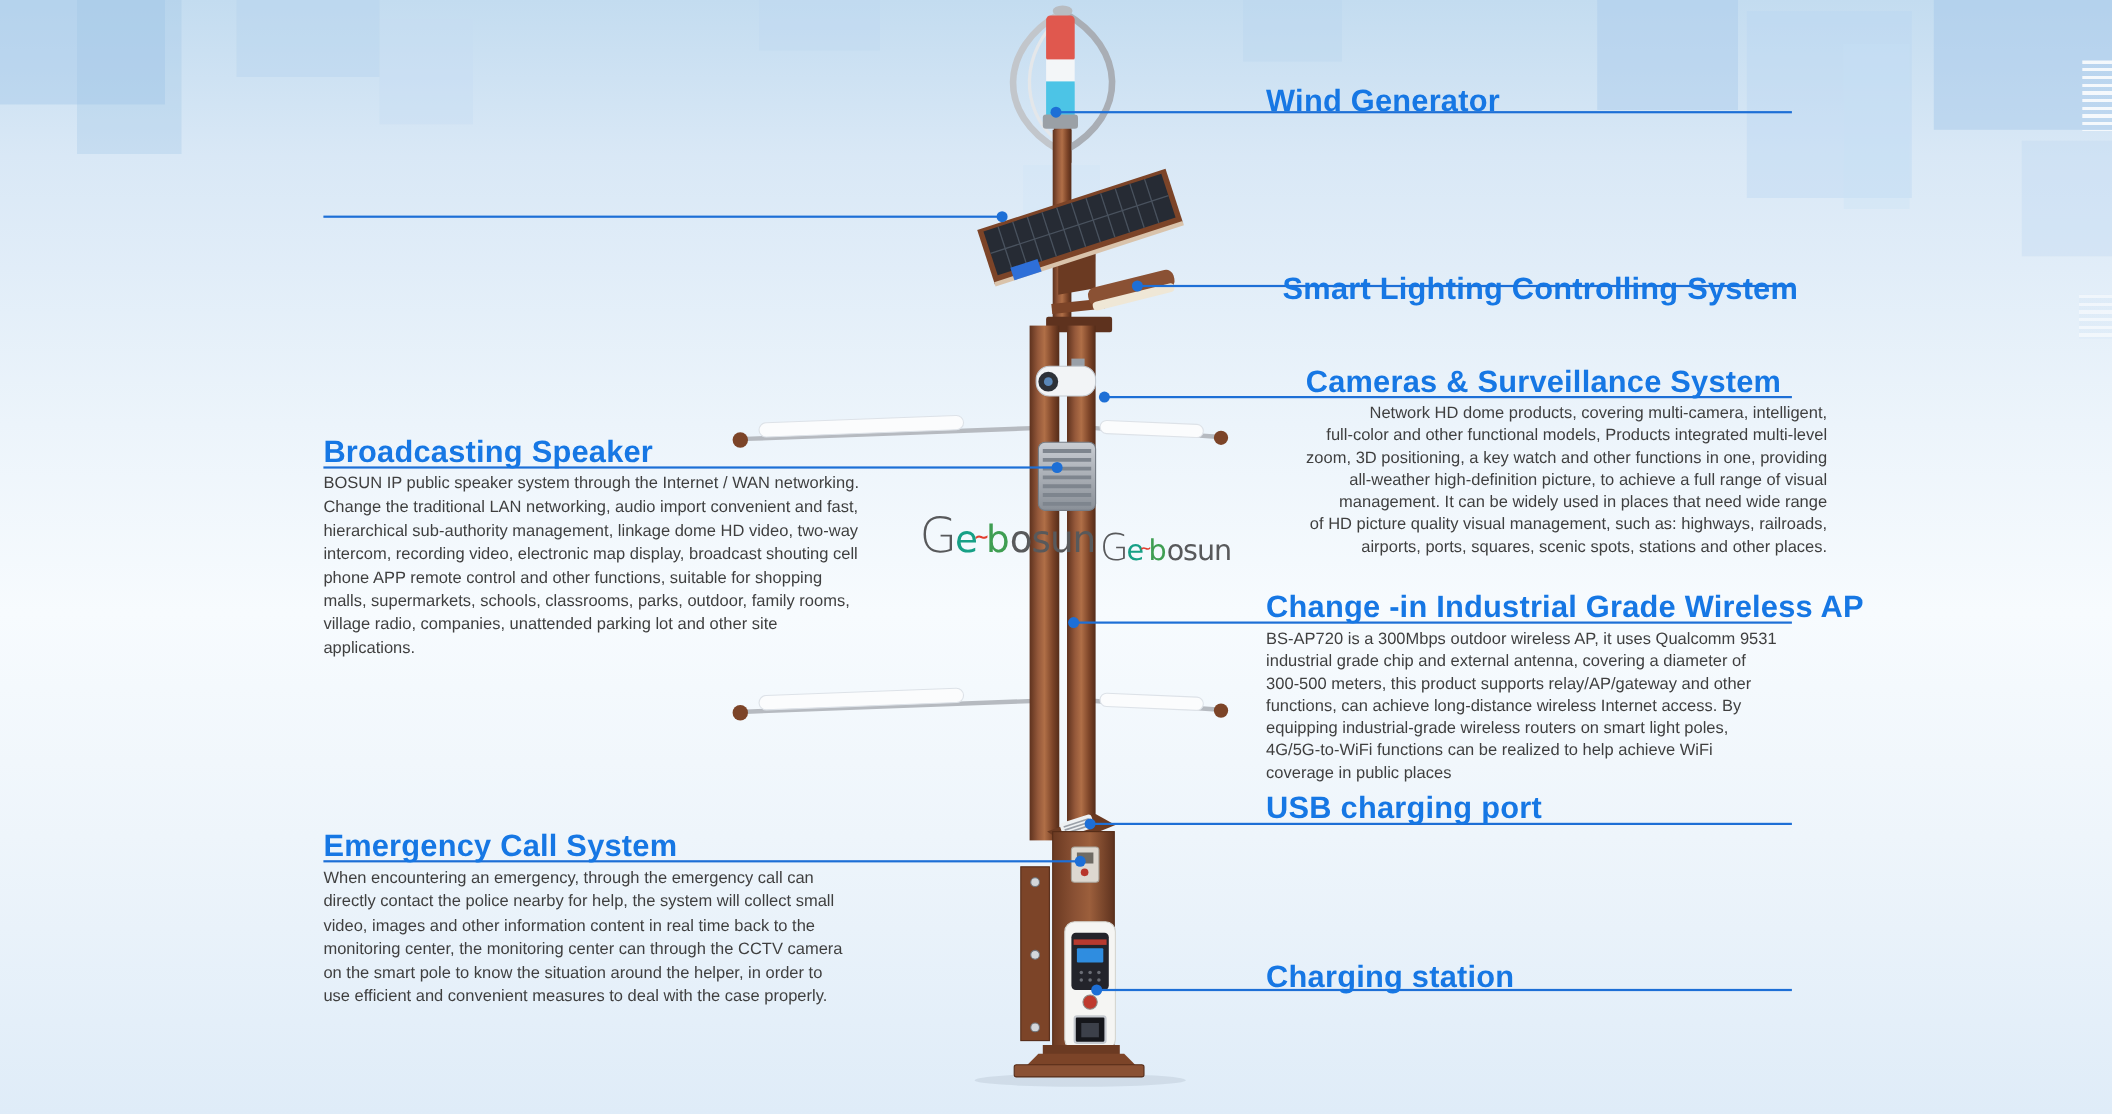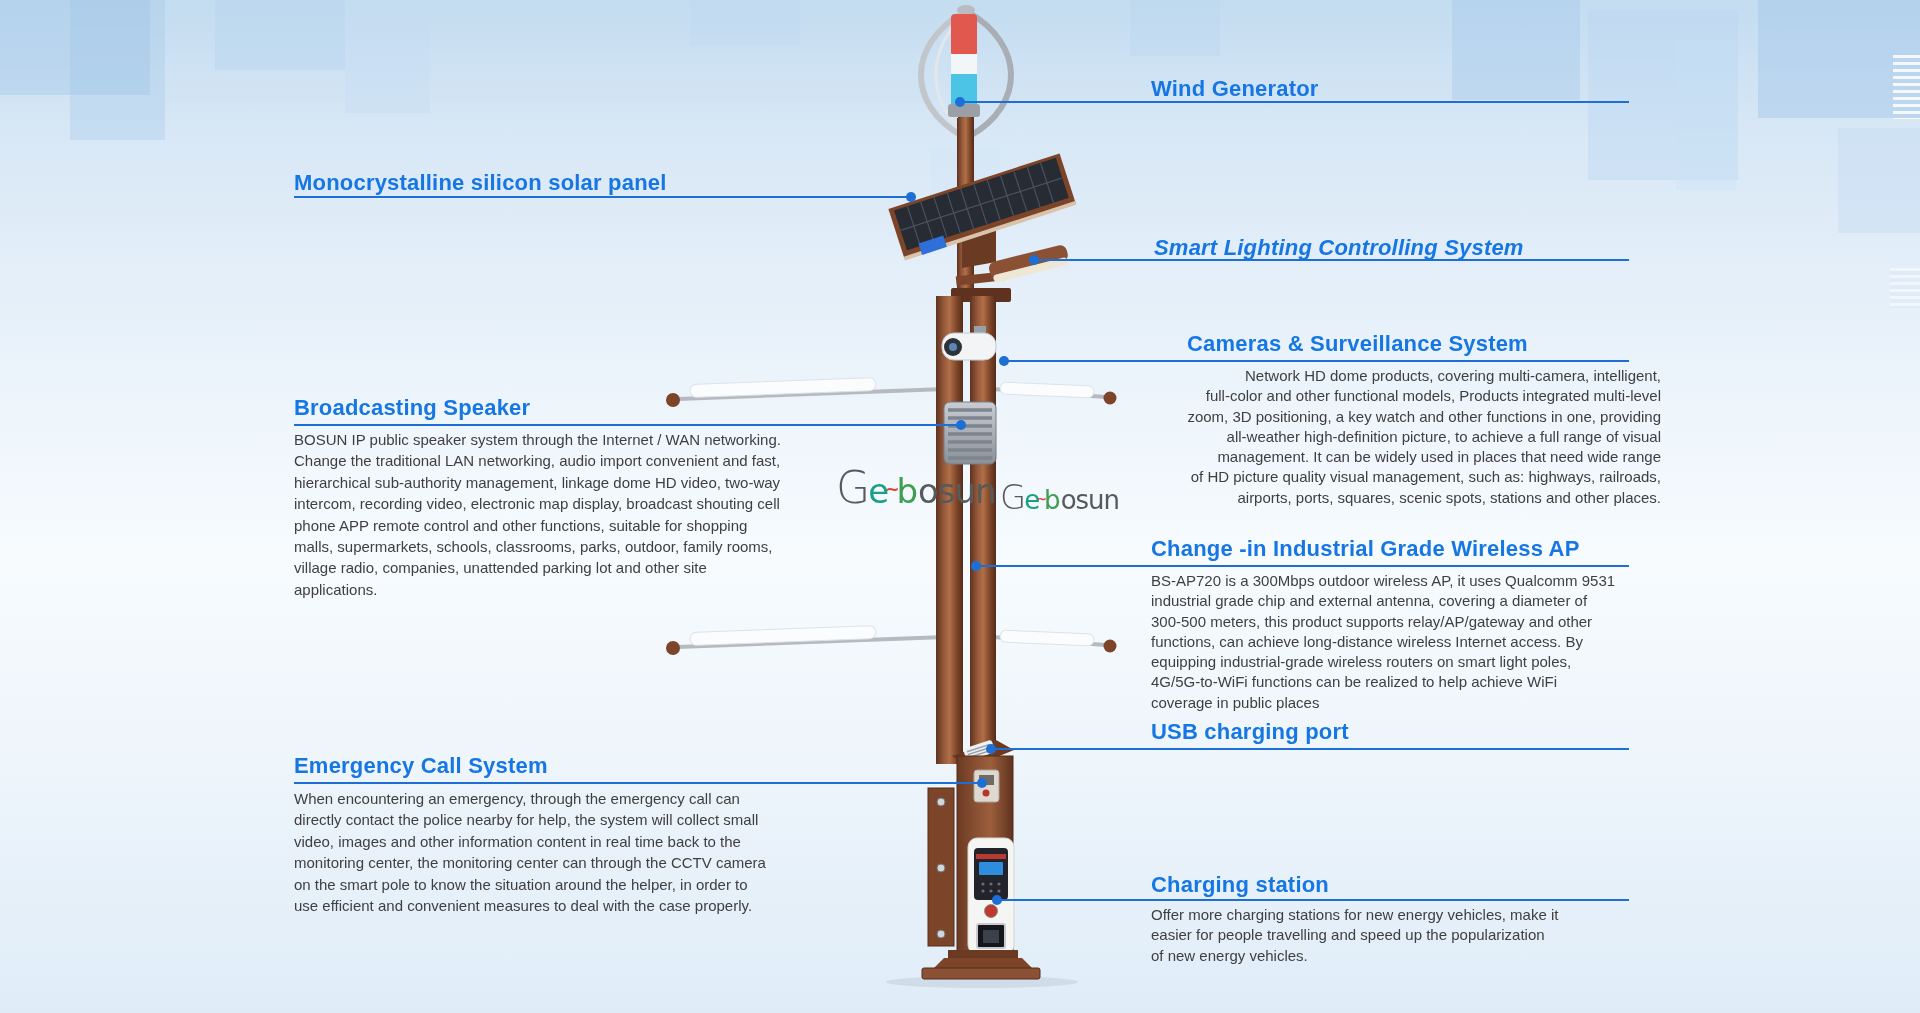--- a/index.html
+++ b/index.html
@@ -5,21 +5,21 @@
   html,body{margin:0;padding:0;background:#e8f1fa;}
   .stage{position:relative;width:1920px;height:1013px;overflow:hidden;
     font-family:"Liberation Sans","DejaVu Sans",sans-serif;
     background:linear-gradient(180deg,#c3dcf0 0%,#d9e8f6 14%,#ecf4fb 38%,#f7fbfe 55%,#eef5fb 75%,#dfecf8 100%);}
   .mosaic{position:absolute;pointer-events:none;}
   .stripes{position:absolute;background:repeating-linear-gradient(180deg,rgba(255,255,255,.85) 0 3px,rgba(190,215,240,.25) 3px 7px);}
   .leader{position:absolute;height:2px;background:#1d6fd6;}
   .dot{position:absolute;top:-4px;width:10px;height:10px;border-radius:50%;background:#1d6fd6;}
   .dot.left{left:-2px;}
   .dot.right{right:-2px;}
-  .callout-title{position:absolute;color:#1677e4;font-size:22px;font-weight:bold;letter-spacing:.2px;white-space:nowrap;}
+  .callout-title{position:absolute;color:#1677e4;font-size:28px;font-weight:bold;letter-spacing:.2px;white-space:nowrap;}
   .callout-body{position:absolute;color:#3f3f3f;font-size:15px;white-space:pre-line;}
   .body-right{line-height:20.3px;}
   .body-left{line-height:21.4px;}
   .pole-art{position:absolute;left:600px;top:0;width:540px;height:1013px;}
   .logo{position:absolute;font-family:"DejaVu Sans",sans-serif;font-weight:400;color:#58595b;white-space:nowrap;}
   .logo-left{left:836px;top:462px;font-size:34px;}
   .logo-right{left:1000px;top:478px;font-size:26px;}
   .lg-g{font-size:1.3em;font-weight:300;}
   .lg-e{color:#17a086;margin-left:-2px;}
   .lg-tilde{color:#e23d2e;font-size:.5em;vertical-align:.5em;margin:0 -3px 0 -4px;font-weight:bold;}
@@ -226,22 +226,21 @@
       <span class="dot left"></span>
     </div>
   <div class="leader" style="left:294px;top:782px;width:691px;">
       <span class="dot right"></span>
     </div>
   <div class="leader" style="left:994px;top:899px;width:635px;">
       <span class="dot left"></span>
     </div>
 
   <h2 class="callout-title" style="left:1151px;top:76px;margin:0;">Wind Generator</h2>
-  <h2 class="callout-title" style="left:294px;top:170px;margin:0;">Monocrystalline silicon solar panel</h2>
-  <h2 class="callout-title" style="left:1151px;top:232px;margin:3px;font-style:italic;">Smart Lighting Controlling System</h2>
+  <h2 class="callout-title" style="left:1151px;top:232px;margin:15px;">Smart Lighting Controlling System</h2>
   <h2 class="callout-title" style="left:1187px;top:331px;margin:0;">Cameras &amp; Surveillance System</h2>
   <h2 class="callout-title" style="left:294px;top:395px;margin:0;">Broadcasting Speaker</h2>
   <h2 class="callout-title" style="left:1151px;top:536px;margin:0;">Change -in Industrial Grade Wireless AP</h2>
   <h2 class="callout-title" style="left:1151px;top:719px;margin:0;">USB charging port</h2>
   <h2 class="callout-title" style="left:294px;top:753px;margin:0;">Emergency Call System</h2>
   <h2 class="callout-title" style="left:1151px;top:872px;margin:0;">Charging station</h2>
 
   <div class="callout-body body-right" style="left:1151px;top:366px;width:510px;text-align:right;">Network HD dome products, covering multi-camera, intelligent,
 full-color and other functional models, Products integrated multi-level
 zoom, 3D positioning, a key watch and other functions in one, providing
@@ -263,17 +262,14 @@
 functions, can achieve long-distance wireless Internet access. By
 equipping industrial-grade wireless routers on smart light poles,
 4G/5G-to-WiFi functions can be realized to help achieve WiFi
 coverage in public places</div>
   <div class="callout-body body-left" style="left:294px;top:788px;width:560px;">When encountering an emergency, through the emergency call can
 directly contact the police nearby for help, the system will collect small
 video, images and other information content in real time back to the
 monitoring center, the monitoring center can through the CCTV camera
 on the smart pole to know the situation around the helper, in order to
 use efficient and convenient measures to deal with the case properly.</div>
-  <div class="callout-body body-right" style="left:1151px;top:905px;width:490px;">Offer more charging stations for new energy vehicles, make it
-easier for people travelling and speed up the popularization
-of new energy vehicles.</div>
 
 </div>
 
 </body></html>

